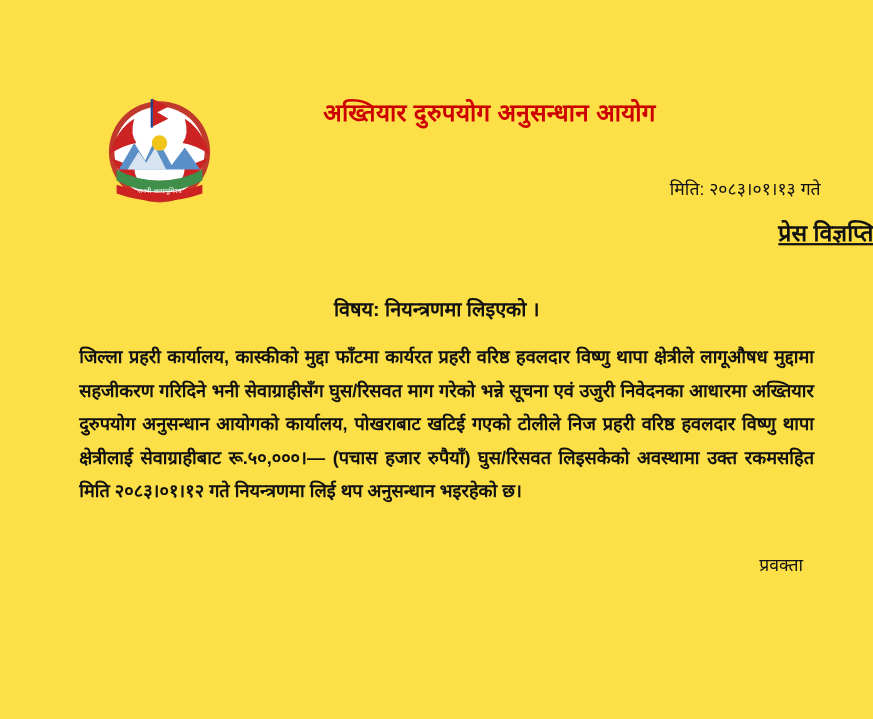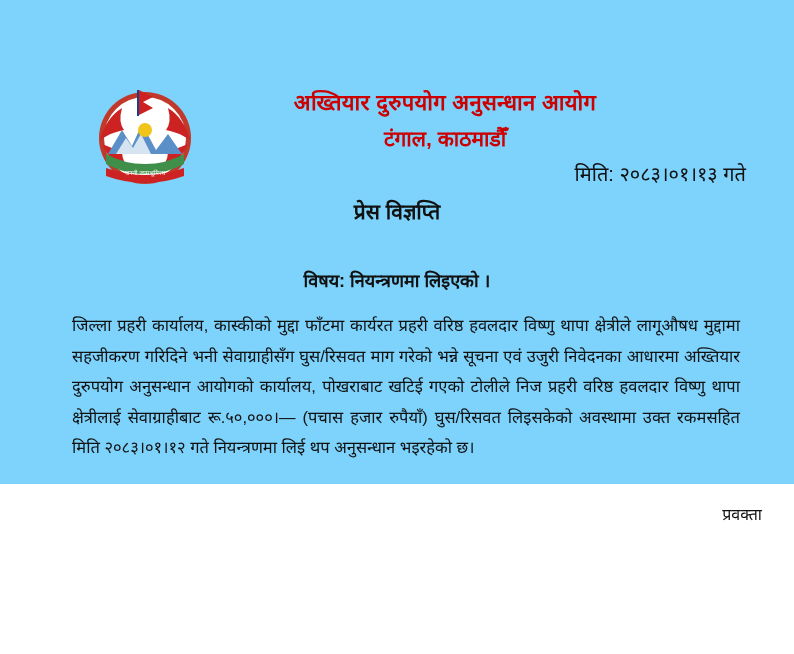--- a/index.html
+++ b/index.html
@@ -12,22 +12,22 @@
     height: 654px;
     font-family: "Liberation Sans", sans-serif;
     color: #111111;
     position: relative;
     overflow: hidden;
   }
 
   .page {
     position: relative;
     width: 794px;
-    height: 484px;
-    background: #7dd3fc;
+    height: 654px;
+    background: #fde047;
   }
 
   
   .emblem {
     position: absolute;
     left: 92px;
     top: 82px;
     width: 106px;
     height: 106px;
   }
@@ -53,35 +53,36 @@
     font-size: 21px;
     font-weight: bold;
     line-height: 1.5;
     margin-top: 4px;
   }
 
   .date-line {
     position: absolute;
     right: 48px;
     top: 160px;
-    font-size: 20px;
+    font-size: 16px;
     color: #111111;
     text-align: right;
     white-space: nowrap;
   }
 
   .doc-title {
     position: absolute;
     left: 0;
     right: 0;
     top: 197px;
-    text-align: center;
+    text-align: right;
     font-size: 21px;
     font-weight: bold;
     color: #111111;
+    text-decoration: underline;
   }
 
   .subject-line {
     position: absolute;
     left: 0;
     right: 0;
     top: 248px;
     text-align: center;
     font-size: 18px;
     font-weight: bold;
@@ -93,27 +94,28 @@
   .body-text {
     position: absolute;
     left: 72px;
     top: 310px;
     width: 668px;
     font-size: 16.5px;
     line-height: 1.85;
     color: #111111;
     text-align: justify;
     text-justify: inter-word;
+    font-weight: bold;
   }
   .body-text p { margin: 0; }
 
   
   .signature {
     position: absolute;
-    right: 32px;
+    right: 64px;
     top: 500px;
     text-align: center;
     font-size: 16px;
     line-height: 1.9;
     color: #111111;
     margin-left: 32px;
   }
   .signature div { white-space: nowrap; }
 </style>
 </head>
@@ -142,21 +144,20 @@
 
       <circle cx="53" cy="48" r="7" fill="#f0c419"></circle>
 
       <path d="M14 86 q39 14 78 0 l0 8 q-39 14 -78 0z" fill="#cc2222"></path>
       <text x="53" y="93" font-size="6" fill="#ffffff" text-anchor="middle" font-family="DejaVu Sans, sans-serif">जननी जन्मभूमिश्च</text>
     </svg>
   </div>
 
   <div class="header-block">
     <div class="org-name">अख्तियार दुरुपयोग अनुसन्धान आयोग</div>
-    <div class="org-addr">टंगाल, काठमाडौँ</div>
   </div>
 
   <div class="date-line">मिति: २०८३।०१।१३ गते</div>
 
   <div class="doc-title">प्रेस विज्ञप्ति</div>
 
   <div class="subject-line">विषय: नियन्त्रणमा लिइएको ।</div>
 
   <div class="body-text">
     <p>जिल्ला प्रहरी कार्यालय, कास्कीको मुद्दा फाँटमा कार्यरत प्रहरी वरिष्ठ हवलदार विष्णु थापा क्षेत्रीले लागूऔषध मुद्दामा सहजीकरण गरिदिने भनी सेवाग्राहीसँग घुस/रिसवत माग गरेको भन्ने सूचना एवं उजुरी निवेदनका आधारमा अख्तियार दुरुपयोग अनुसन्धान आयोगको कार्यालय, पोखराबाट खटिई गएको टोलीले निज प्रहरी वरिष्ठ हवलदार विष्णु थापा क्षेत्रीलाई सेवाग्राहीबाट रू.५०,०००।— (पचास हजार रुपैयाँ) घुस/रिसवत लिइसकेको अवस्थामा उक्त रकमसहित मिति २०८३।०१।१२ गते नियन्त्रणमा लिई थप अनुसन्धान भइरहेको छ।</p>

